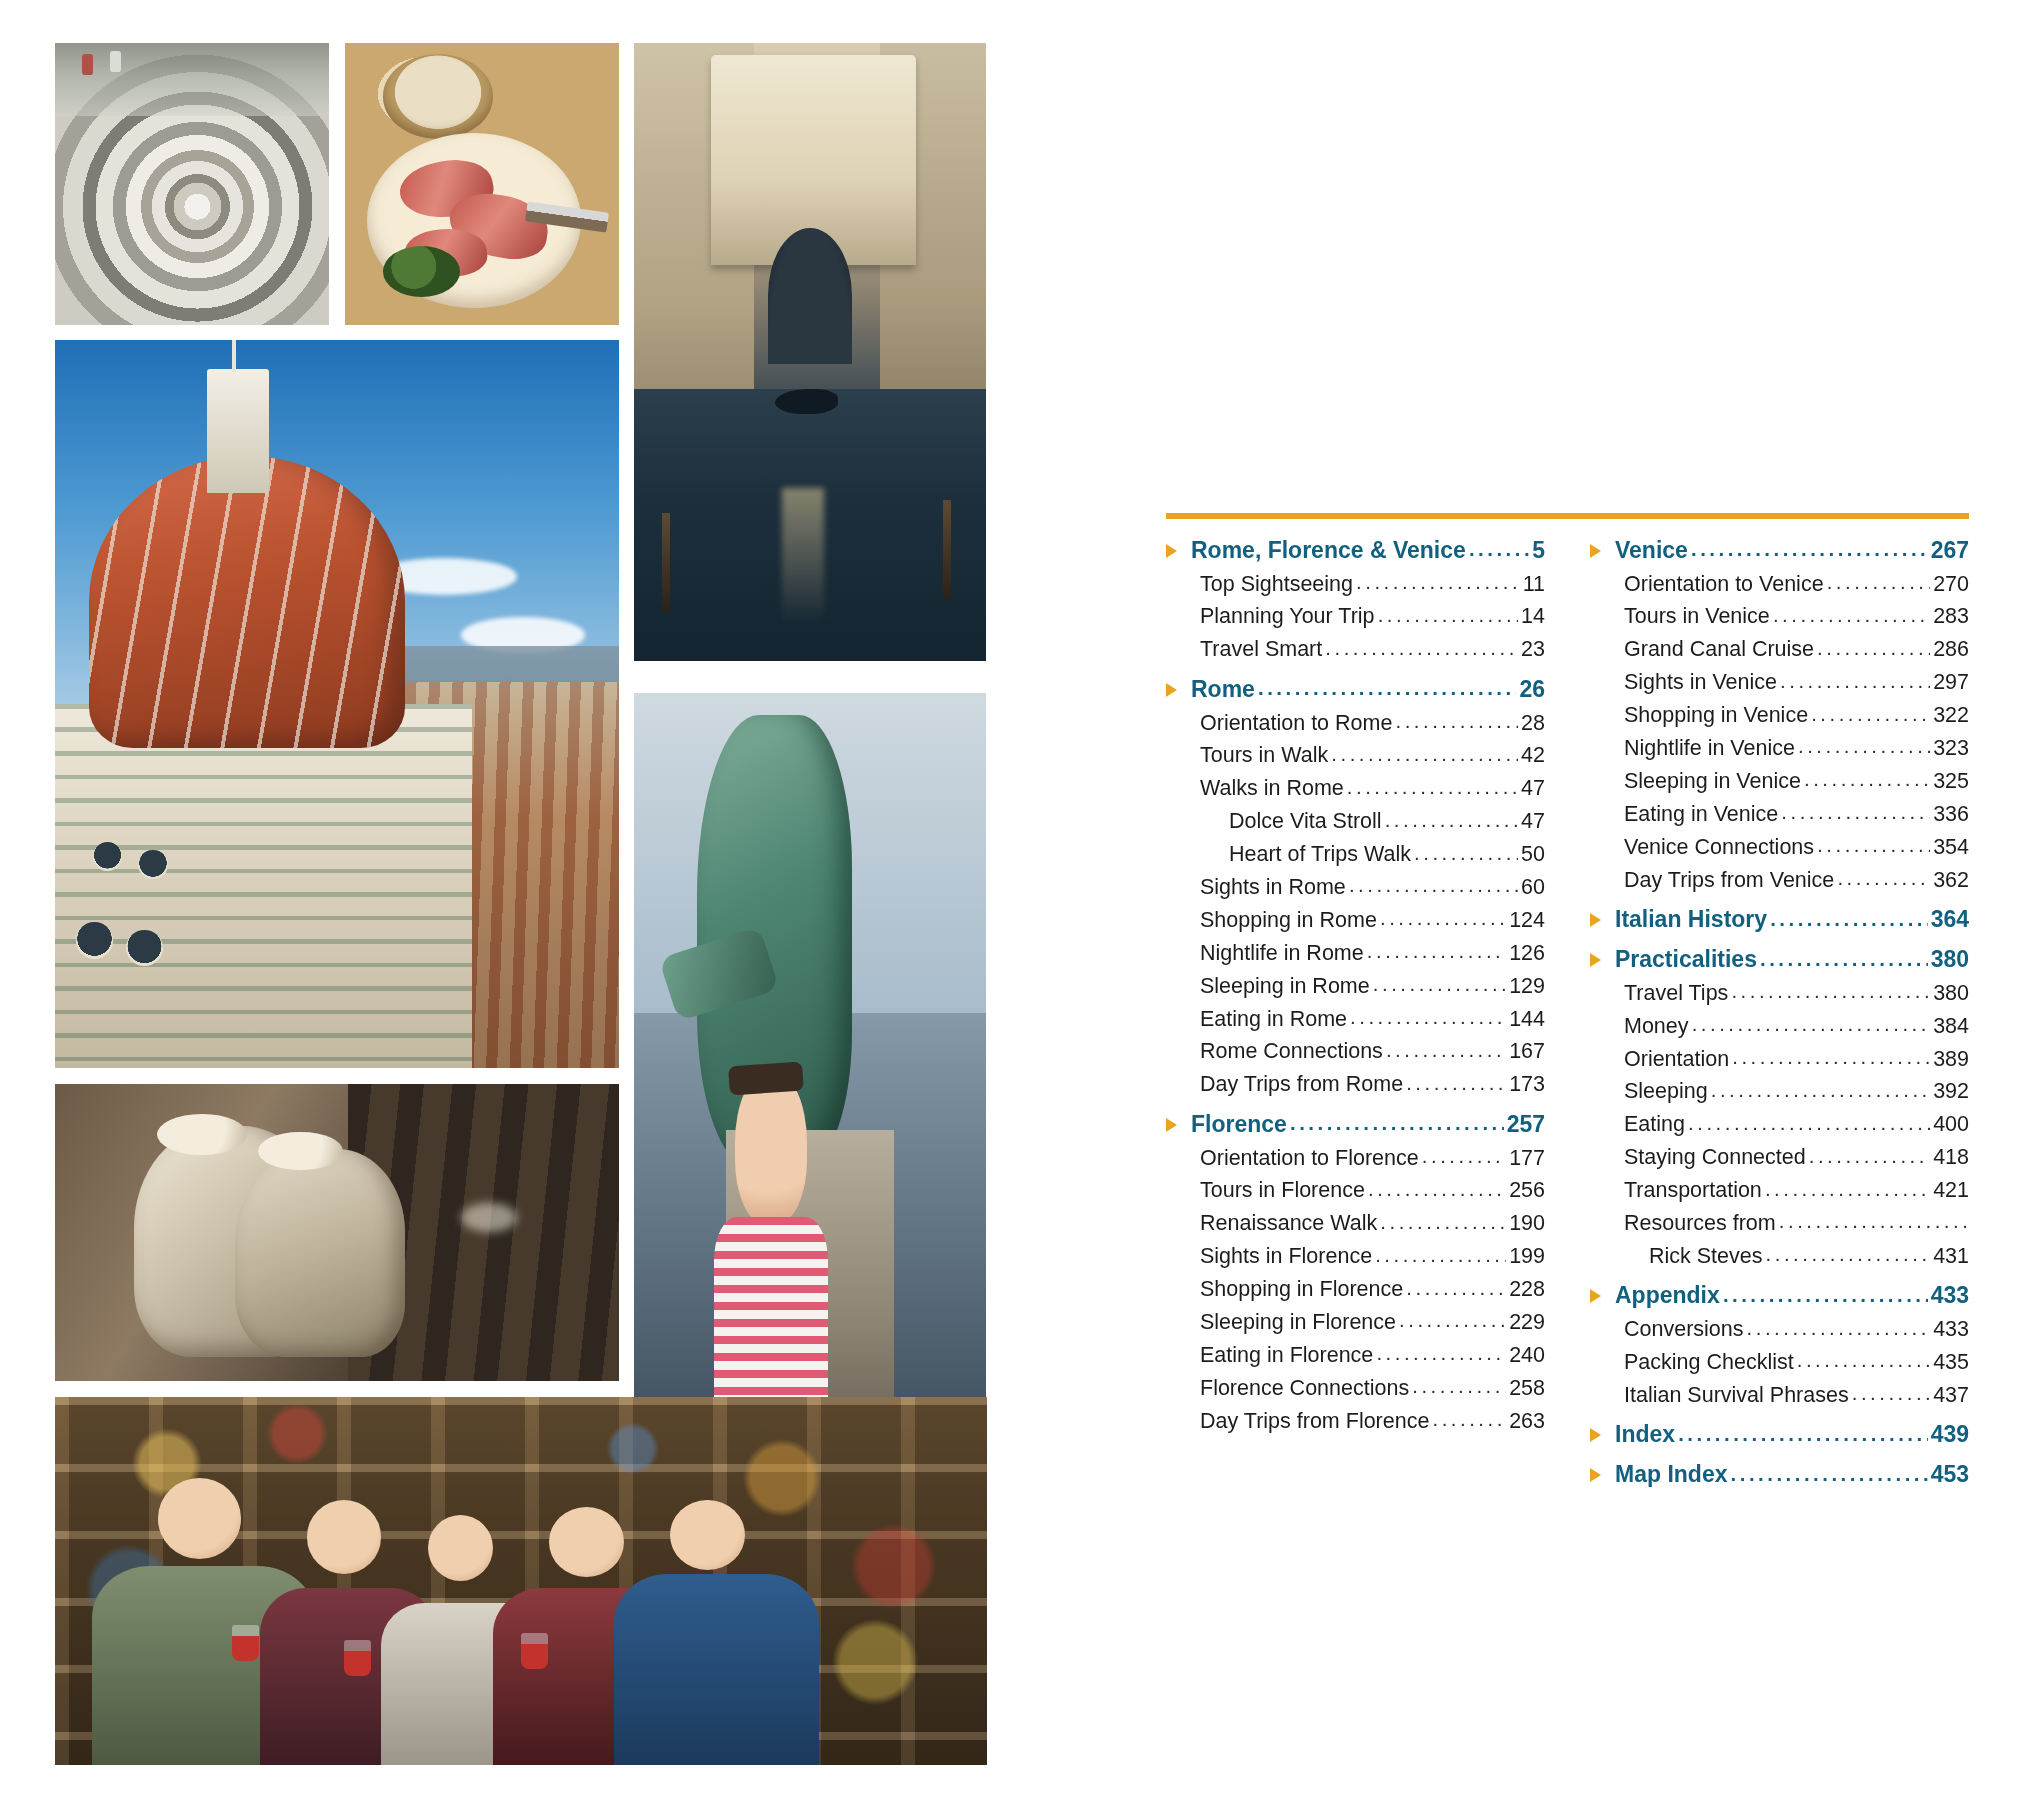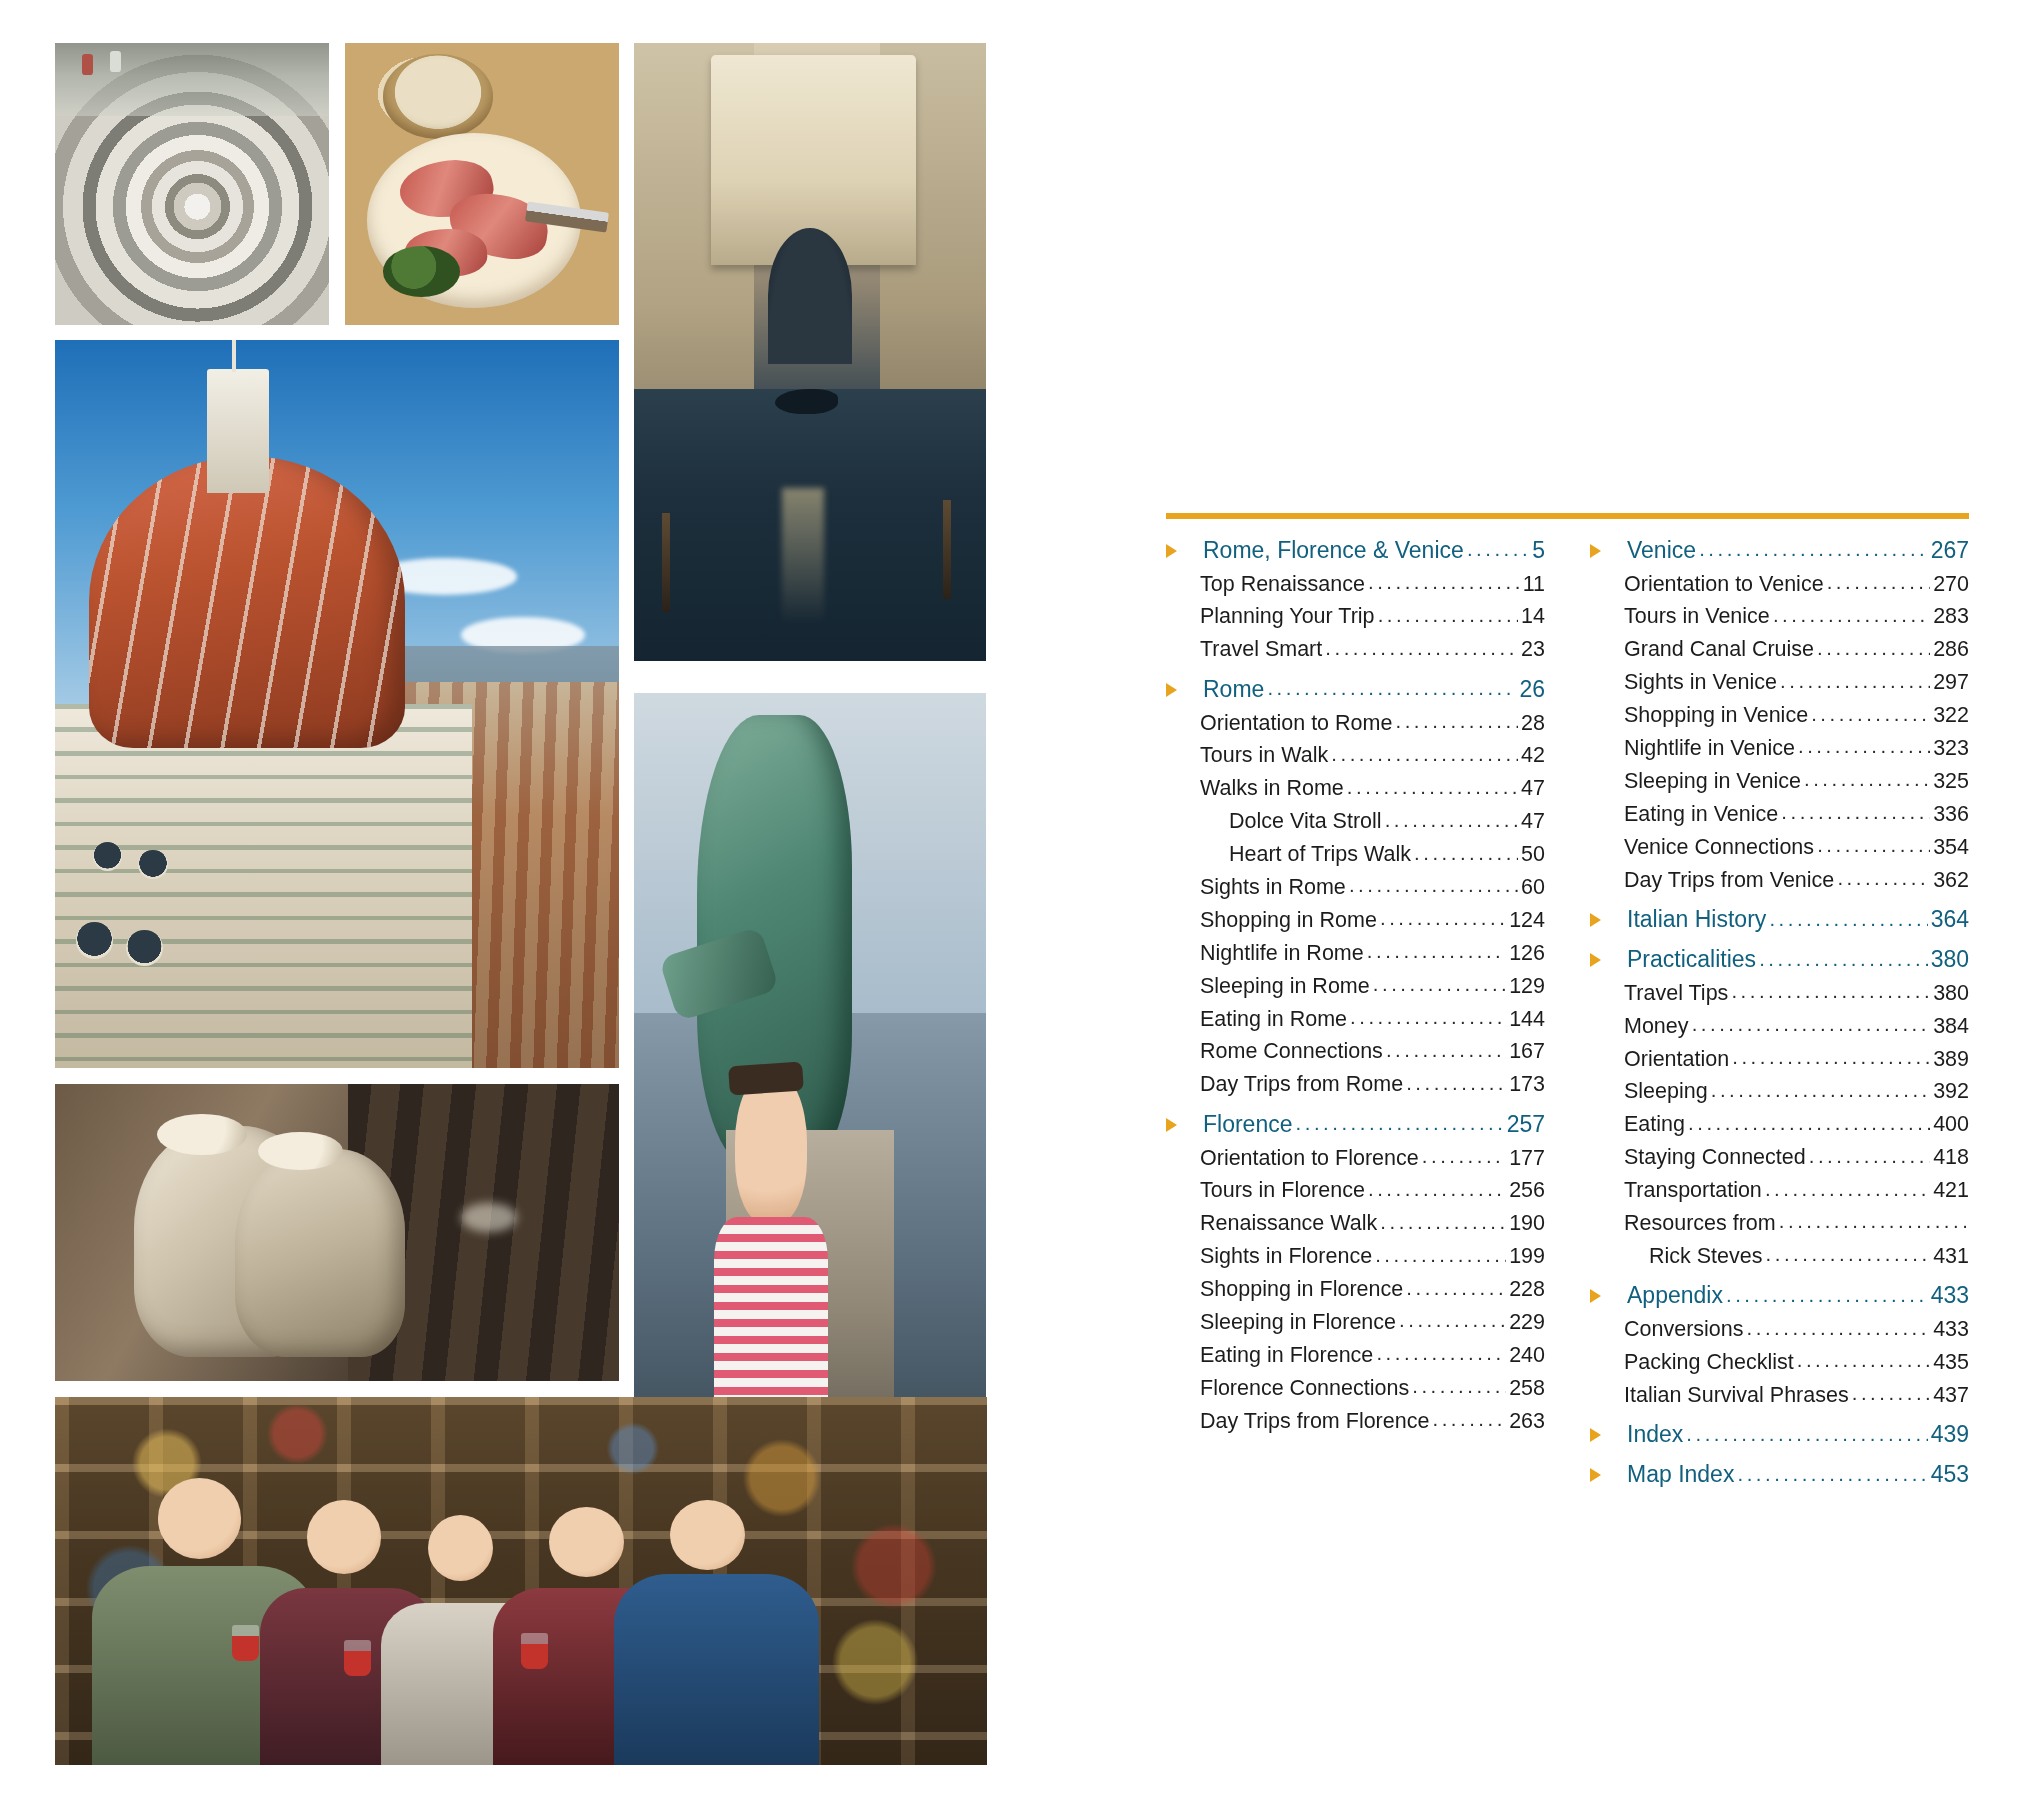--- a/index.html
+++ b/index.html
@@ -354,26 +354,26 @@
     letter-spacing: 3.5px;
     color: #2b2b2b;
     position: relative;
     top: -1.6px;
     font-size: 20.4px;
   }
   .toc-row .page { flex: 0 0 auto; text-align: right; }
 
   .lvl0 {
     color: #11607f;
-    font-weight: normal;
+    font-weight: bold;
     font-size: 23px;
     margin-top: 17px;
     margin-bottom: 11.7px;
     position: relative;
-    padding-left: 37px;
+    padding-left: 25px;
   }
   .lvl0:first-child { margin-top: 0; }
   .lvl0 .dots { color: #11607f; }
   .arrow {
     position: absolute;
     left: 0; top: 4.7px;
     width: 0; height: 0;
     border-left: 11px solid #e8a41f;
     border-top: 7px solid transparent;
     border-bottom: 7px solid transparent;
@@ -501,21 +501,21 @@
 
   <div class="toc-cols">
     <div class="toc-col" id="col-left">
         <div class="toc-row lvl0">
           <span class="arrow"></span>
           <span class="label">Rome, Florence &amp; Venice</span>
           <span class="dots">..........................................................................................</span>
           <span class="page">5</span>
         </div>
         <div class="toc-row lvl1">
-          <span class="label">Top Renaissance</span>
+          <span class="label">Top Sightseeing</span>
           <span class="dots">..........................................................................................</span>
           <span class="page">11</span>
         </div>
         <div class="toc-row lvl1">
           <span class="label">Planning Your Trip</span>
           <span class="dots">..........................................................................................</span>
           <span class="page">14</span>
         </div>
         <div class="toc-row lvl1">
           <span class="label">Travel Smart</span>

